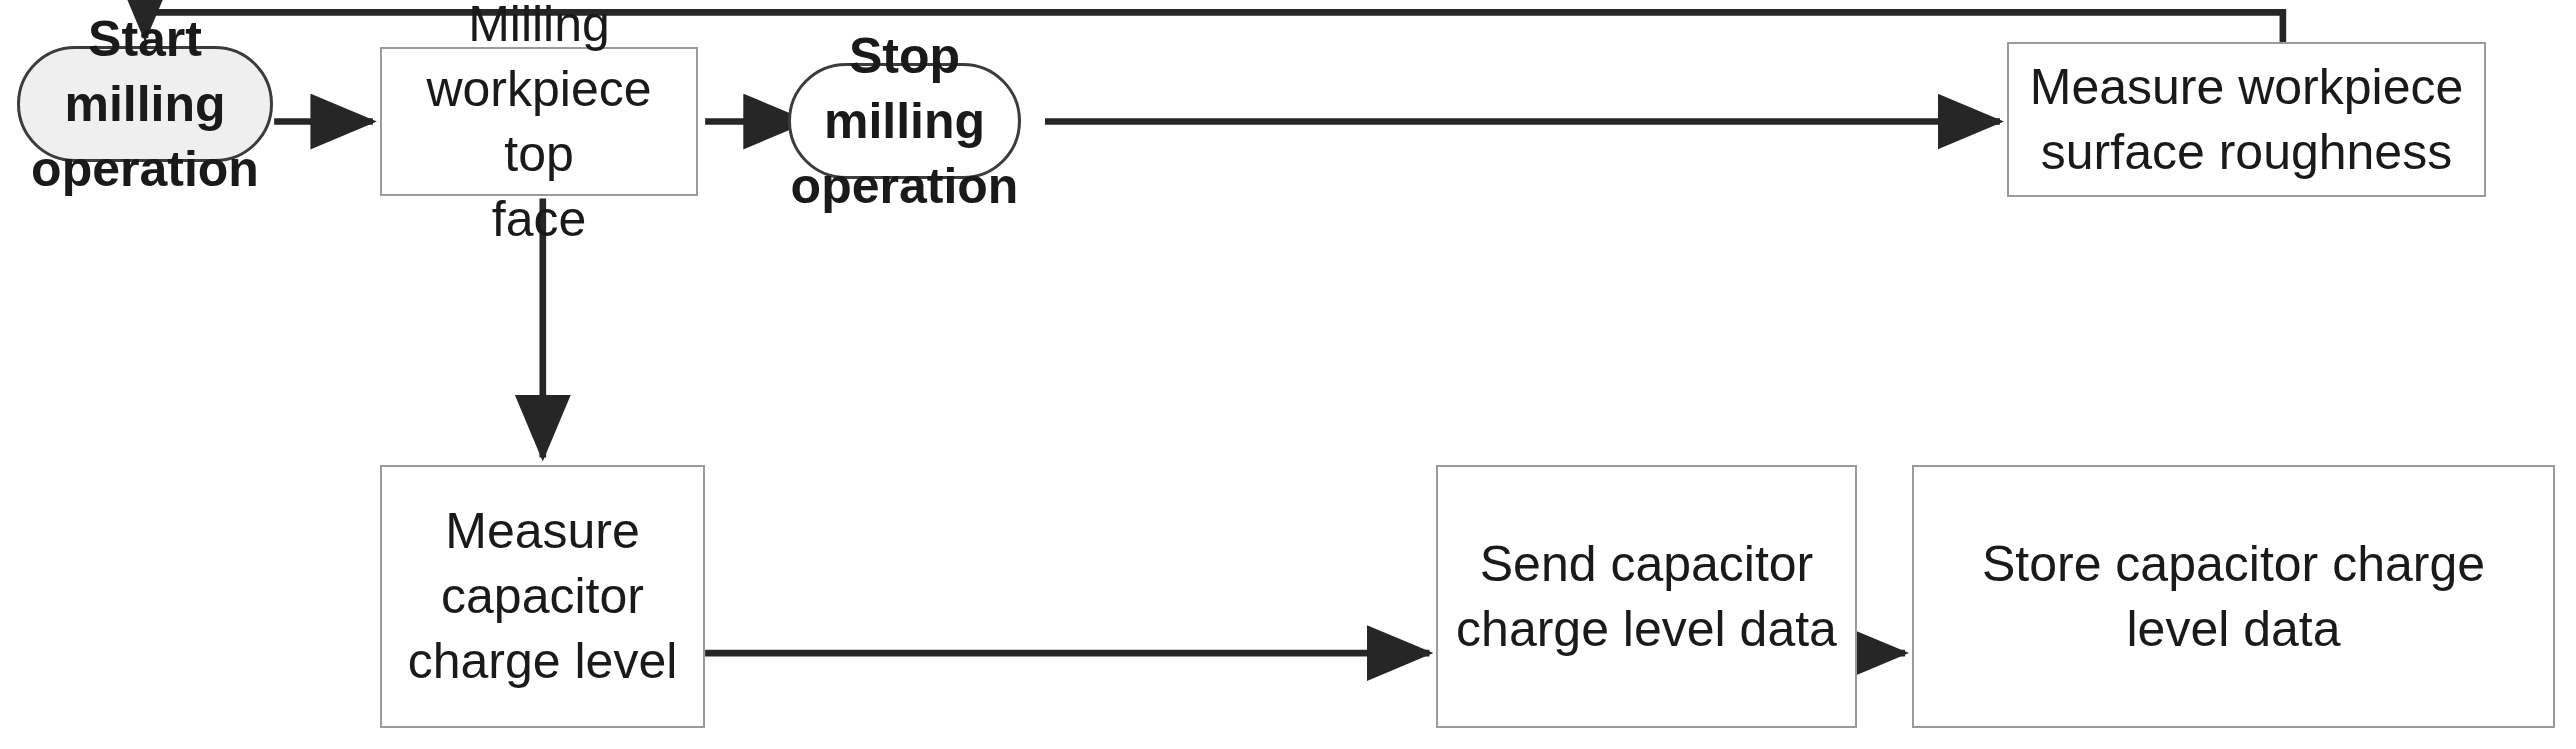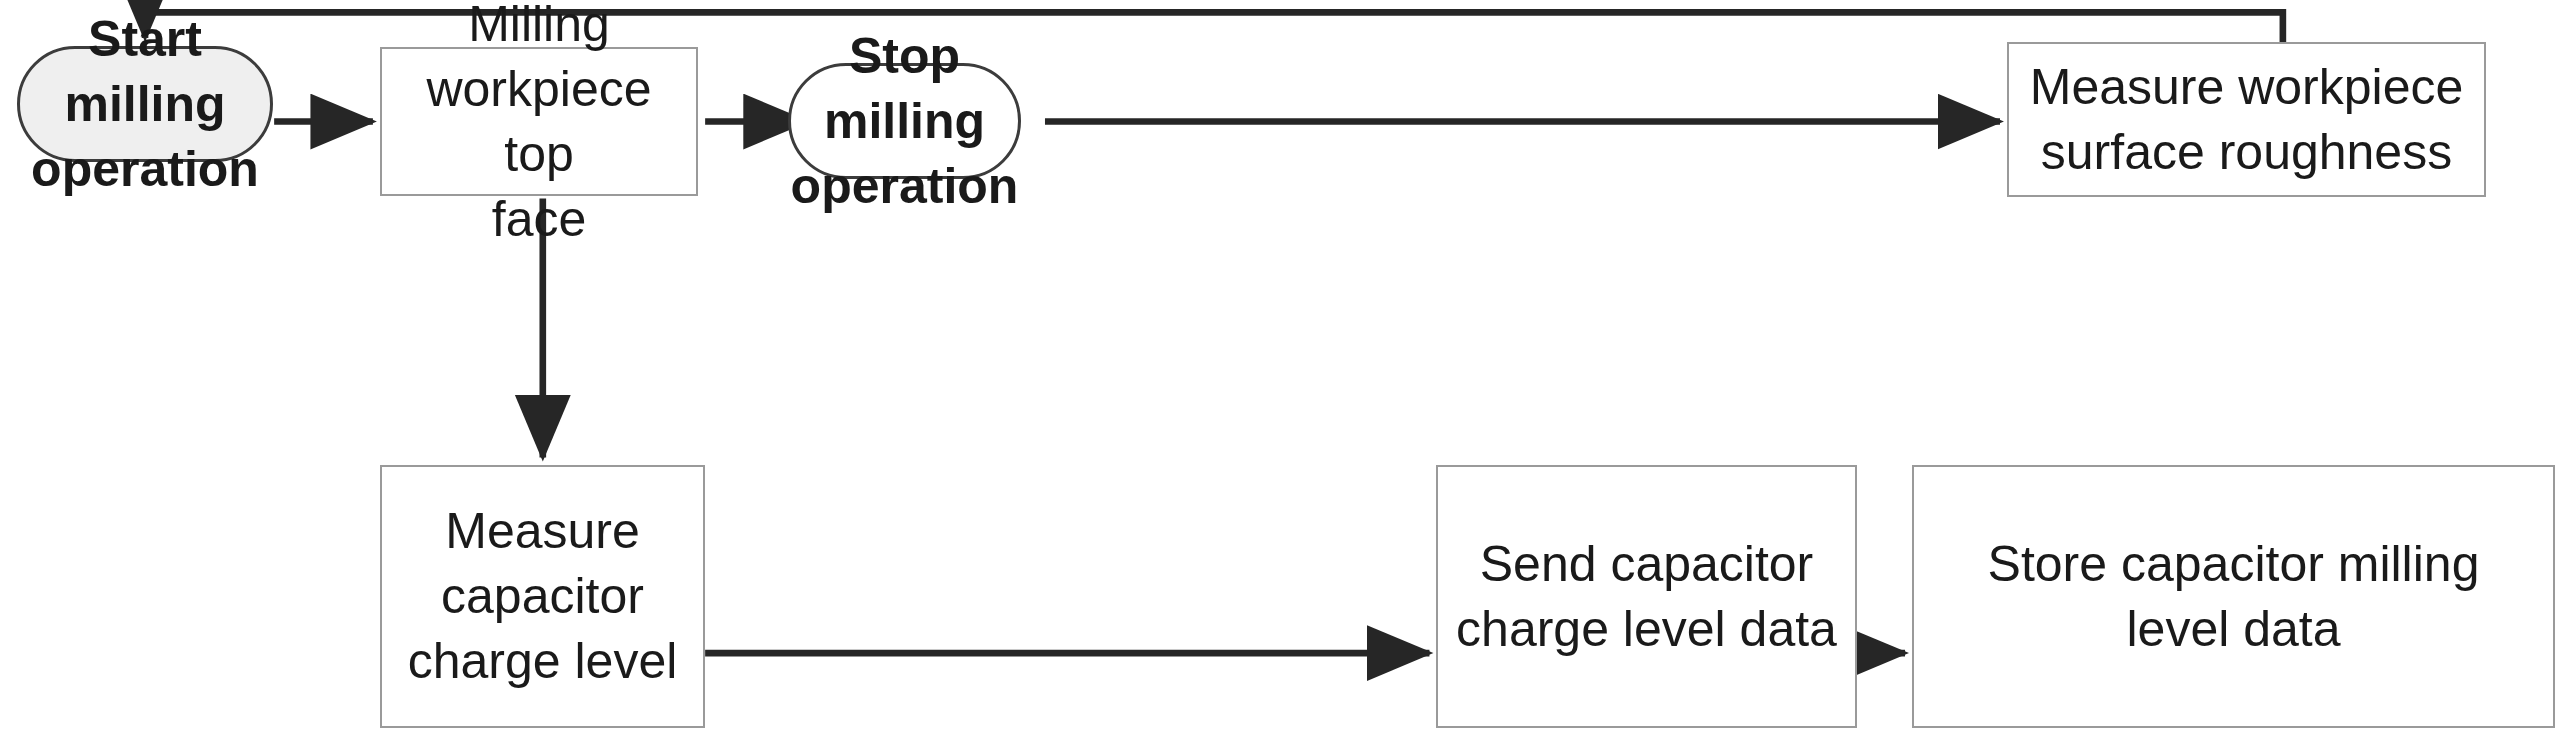--- a/index.html
+++ b/index.html
@@ -75,17 +75,17 @@
 
   <div class="node proc" style="left:380px;top:465px;width:325px;height:263px;justify-content:flex-end;">
     <span class="lbl"><span>Measure capacitor</span><br><span>charge level</span></span>
   </div>
 
   <div class="node proc" style="left:1436px;top:465px;width:421px;height:263px;">
     <span class="lbl"><span>Send capacitor</span><br><span>charge level data</span></span>
   </div>
 
   <div class="node proc" style="left:1912px;top:465px;width:643px;height:263px;">
-    <span class="lbl"><span>Store capacitor milling</span><br><span>level data</span></span>
+    <span class="lbl"><span>Store capacitor charge</span><br><span>level data</span></span>
   </div>
 
 </div>
 
 
 </body></html>

